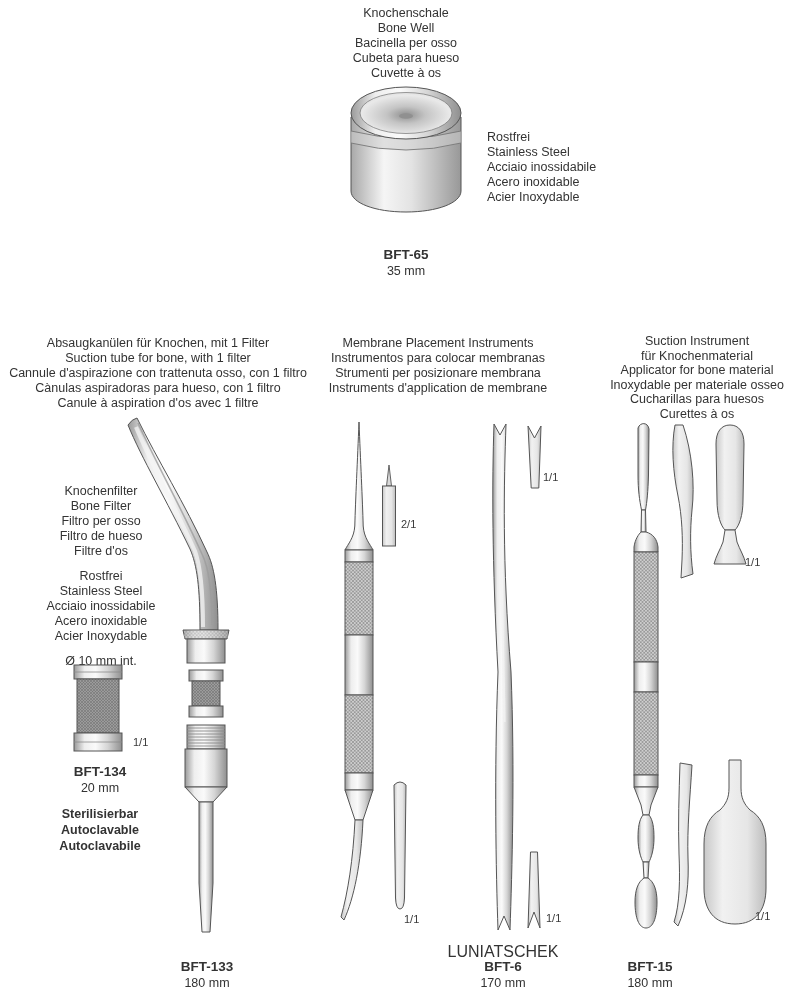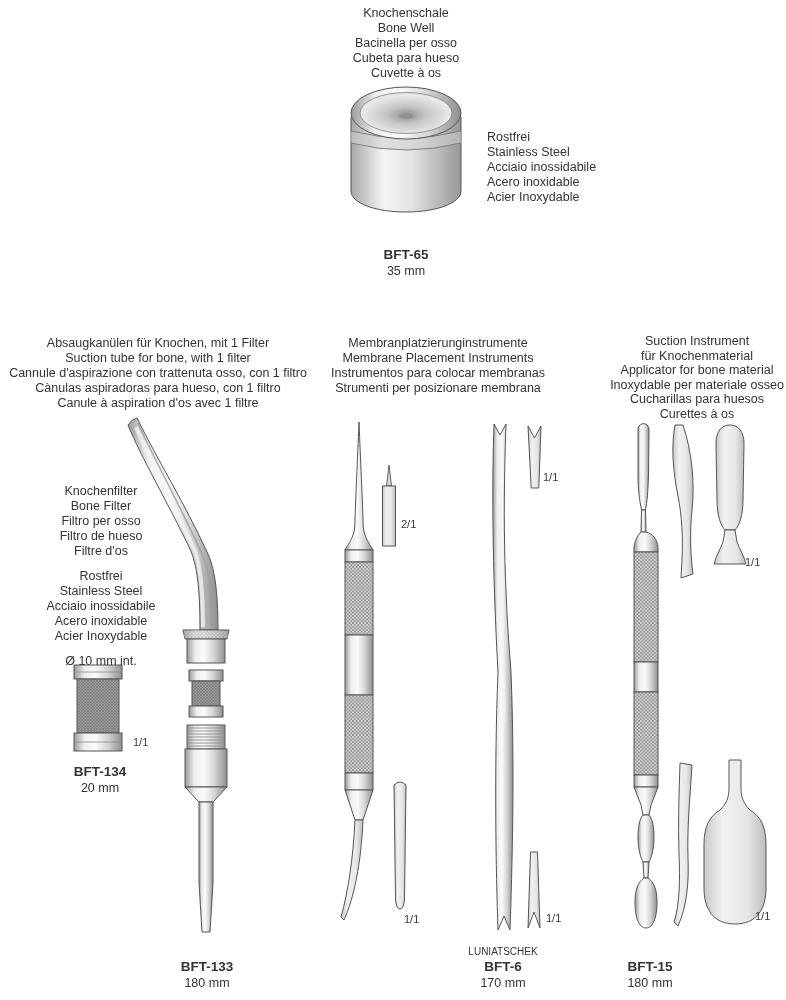--- a/index.html
+++ b/index.html
@@ -92,24 +92,24 @@
 
   <div class="abs ctr" style="left:0px;top:336px;width:304px;">
     <div class="ln">Absaugkanülen für Knochen, mit 1 Filter</div>
     <div class="ln">Suction tube for bone, with 1 filter</div>
     <div class="ln">Cannule d'aspirazione con trattenuta osso, con 1 filtro</div>
     <div class="ln">Cànulas aspiradoras para hueso, con 1 filtro</div>
     <div class="ln">Canule à aspiration d'os avec 1 filtre</div>
   </div>
 
   <div class="abs ctr" style="left:312px;top:336px;width:240px;">
-    <div class="ln">Membranplatzierunginstrumente</div>
     <div class="ln">Membrane Placement Instruments</div>
     <div class="ln">Instrumentos para colocar membranas</div>
     <div class="ln">Strumenti per posizionare membrana</div>
+    <div class="ln">Instruments d'application de membrane</div>
   </div>
 
   <div class="abs ctr" style="left:596px;top:334px;width:190px;">
     <div class="ln" style="line-height:14.5px">Suction Instrument</div>
     <div class="ln" style="line-height:14.5px">für Knochenmaterial</div>
     <div class="ln" style="line-height:14.5px">Applicator for bone material</div>
     <div class="ln" style="line-height:14.5px">Inoxydable per materiale osseo</div>
     <div class="ln" style="line-height:14.5px">Cucharillas para huesos</div>
     <div class="ln" style="line-height:14.5px">Curettes à os</div>
   </div>
@@ -159,20 +159,25 @@
     <rect x="4" y="70" width="48" height="18" fill="url(#gMet)" stroke="#555" stroke-width="1"></rect>
     <path d="M4,79 H52" stroke="#8a8a8a" stroke-width="0.8"></path>
   </svg>
   <div class="abs scale" style="left:127px;top:736px;">1/1</div>
 
   <div class="abs ctr" style="left:24px;top:764px;width:140px;">
     <div class="code">BFT-134</div>
     <div class="size">20 mm</div>
   </div>
 
+  <div class="abs ctr" style="left:24px;top:806px;width:140px;">
+    <div class="boldln">Sterilisierbar</div>
+    <div class="boldln">Autoclavable</div>
+    <div class="boldln">Autoclavabile</div>
+  </div>
 
   <div class="abs ctr" style="left:141px;top:959px;width:120px;">
     <div class="code">BFT-133</div>
     <div class="size">180 mm</div>
   </div>
 
   <svg class="abs" style="left:333px;top:420px;" width="40" height="505" viewBox="0 0 40 505">
     <path d="M20,2 C18.5,40 16.5,80 15.8,106 C15,118 9,124 6,130 L34,130 C31,124 25,118 24.2,106 C23.5,80 21.5,40 20,2 Z" fill="url(#gMet)" stroke="#555" stroke-width="1"></path>
     <rect x="6" y="130" width="28" height="12" fill="url(#gMet)" stroke="#555" stroke-width="1"></rect>
     <rect x="6" y="142" width="28" height="73" fill="url(#pKnurl)" stroke="#555" stroke-width="1"></rect>
@@ -204,21 +209,21 @@
     <path d="M3,2 L9.5,14 L16,2 L13.8,64 L6.2,64 Z" fill="url(#gLight)" stroke="#555" stroke-width="1"></path>
   </svg>
   <div class="abs scale" style="left:537px;top:471px;">1/1</div>
 
   <svg class="abs" style="left:518px;top:850px;" width="20" height="80" viewBox="0 0 20 80">
     <path d="M6.5,2 L13.5,2 L16,78 L10,62 L4,78 Z" fill="url(#gLight)" stroke="#555" stroke-width="1"></path>
   </svg>
   <div class="abs scale" style="left:540px;top:912px;">1/1</div>
 
   <div class="abs ctr" style="left:437px;top:944px;width:120px;">
-    <div class="ln" style="font-size:10px">LUNIATSCHEK</div>
+    <div class="ln" style="font-size:16px">LUNIATSCHEK</div>
     <div class="code">BFT-6</div>
     <div class="size">170 mm</div>
   </div>
 
   <svg class="abs" style="left:612px;top:420px;" width="56" height="512" viewBox="0 0 56 512">
     <path d="M20,8 C22,2 30,2 31,9 L30.5,55 C30,72 29,82 27.5,90 L23.5,90 C21.5,80 20,70 20,55 Z" fill="url(#gMet)" stroke="#555" stroke-width="1"></path>
     <path d="M23.5,90 L27.5,90 L28,112 L23,112 Z" fill="url(#gMet)" stroke="#555" stroke-width="1"></path>
     <path d="M23,112 L28,112 C35,114 39,119 40,127 L40,132 L16,132 L16,127 C17,119 21,114 23,112 Z" fill="url(#gMet)" stroke="#555" stroke-width="1"></path>
     <rect x="16" y="132" width="24" height="110" fill="url(#pKnurl)" stroke="#555" stroke-width="1"></rect>
     <rect x="16" y="242" width="24" height="30" fill="url(#gMet)" stroke="#555" stroke-width="1"></rect>

